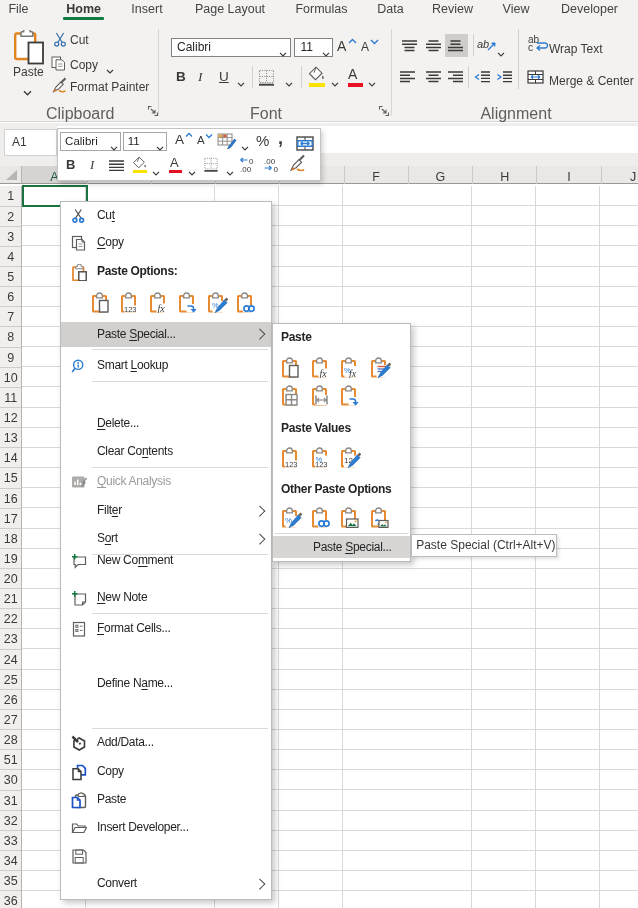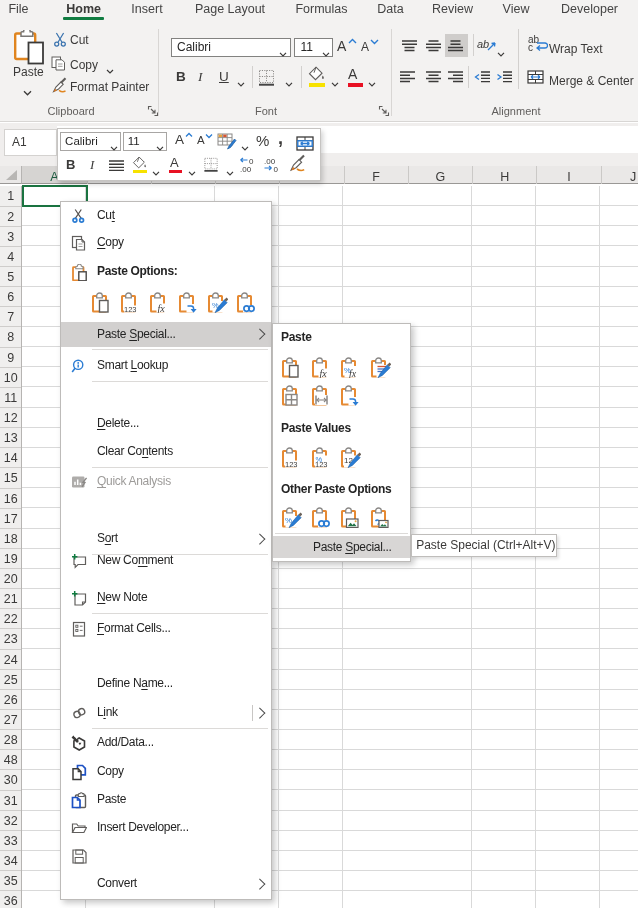--- a/index.html
+++ b/index.html
@@ -3,21 +3,21 @@
 *{margin:0;padding:0;box-sizing:border-box}
 html,body{width:638px;height:908px;overflow:hidden;background:#fff;font-family:"Liberation Sans",sans-serif;}
 .ab{position:absolute}
 #stage{position:relative;width:638px;height:908px;overflow:hidden}
 
 #ribbon{left:0;top:0;width:638px;height:122px;background:#f3f2f1;border-bottom:1px solid #d8d6d4}
 .tab{top:1px;height:17px;line-height:17px;font-size:12.5px;color:#444;white-space:nowrap}
 .tabsel{color:#3b3a39;font-weight:700}
 .tabline{background:#107c41;height:3px;border-radius:1px}
 .rlbl{font-size:12px;color:#3b3a39;white-space:nowrap;height:14px;line-height:14px}
-.glbl{font-size:11px;color:#605e5c;white-space:nowrap;text-align:center}
+.glbl{font-size:16px;color:#605e5c;white-space:nowrap;text-align:center}
 .vsep{width:1px;background:#d8d6d4}
 .combo{background:#fff;border:1px solid #828280;font-size:12px;color:#262626;white-space:nowrap}
 
 #fstrip{left:0;top:123px;width:638px;height:43px;background:#f0eeed}
 #finput{left:57px;top:125.5px;width:581px;height:27.5px;background:#fff}
 #namebox{left:4px;top:128.5px;width:52.5px;height:27px;background:#fff;border:1px solid #d4d2d0;font-size:12px;color:#3b3a39;line-height:25px;padding-left:7px}
 
 #colhdr{left:22.3px;top:166px;width:615.7px;height:18.4px;background:#eae8e7;border-bottom:1.6px solid #9a9896}
 #cornerhdr{left:0;top:166px;width:22.3px;height:18.4px;background:#eae8e7;border-right:1px solid #b6b4b2;border-bottom:1.6px solid #9a9896}
 .colcell{top:166px;height:18px;line-height:23px;text-align:center;font-size:12.5px;color:#3b3a39;border-left:1px solid #cbc9c7;overflow:visible}
@@ -235,21 +235,21 @@
       <div class="rowcell">19</div>
       <div class="rowcell">20</div>
       <div class="rowcell">21</div>
       <div class="rowcell">22</div>
       <div class="rowcell">23</div>
       <div class="rowcell">24</div>
       <div class="rowcell">25</div>
       <div class="rowcell">26</div>
       <div class="rowcell">27</div>
       <div class="rowcell">28</div>
-      <div class="rowcell">48</div>
+      <div class="rowcell">51</div>
       <div class="rowcell">30</div>
       <div class="rowcell">31</div>
       <div class="rowcell">32</div>
       <div class="rowcell">33</div>
       <div class="rowcell">34</div>
       <div class="rowcell">35</div>
       <div class="rowcell">36</div>
     </div>
 
 <div class="ab colcell" style="left:22.30px;width:64.25px;border-left:none;color:#1e5c40;">A</div>
@@ -396,20 +396,24 @@
       <div class="ab mi" style="top:266.5px">
         <span class="ic">
           <svg width="16" height="17" viewBox="0 0 16 17" style="">
             <rect x="1" y="2.5" width="12.5" height="11" rx="1.2" fill="#aeacaa"></rect>
             <path d="M4 11 v-3.2 M6.7 11 v-5.5 M9.4 11 v-2.2" stroke="#fff" stroke-width="1.5"></path>
             <path d="M15.6 4 l-3.6 4.2 1.9.3 -2.9 4.4" stroke="#8a8886" fill="none" stroke-width="1.4"></path>
           </svg>
         </span>
         <span class="txt"><span class="dis"><u>Q</u>uick Analysis</span></span>
       </div>
+      <div class="ab mi" style="top:295.0px">
+        <span class="txt">Filt<u>e</u>r</span>
+        <span class="marr" style="position:absolute;left:195px;top:10px"></span>
+      </div>
       <div class="ab mi" style="top:323.1px">
         <span class="txt">S<u>o</u>rt</span>
         <span class="marr" style="position:absolute;left:195px;top:10px"></span>
       </div>
       <div class="ab mi" style="top:345px">
         <span class="ic">
           <svg width="16" height="17" viewBox="0 0 16 17" style="">
             <path d="M3 4 h11.5 v7.5 h-7.5 l-2.8 2.8 v-2.8 h-1.2z" fill="#fff" stroke="#605e5c" stroke-width="1.2"></path>
             <path d="M3.7 1 v5.4 M1 3.7 h5.4" stroke="#107c41" stroke-width="1.5"></path>
           </svg>
@@ -432,33 +436,20 @@
             <rect x="2.5" y="1.5" width="11" height="13.5" fill="#fff" stroke="#605e5c" stroke-width="1.2"></rect>
             <rect x="4.8" y="4.2" width="2.1" height="2.1" stroke="#605e5c" fill="none" stroke-width=".9"></rect>
             <rect x="4.8" y="8.4" width="2.1" height="2.1" stroke="#605e5c" fill="none" stroke-width=".9"></rect>
             <path d="M8.8 5.2 h2.8 M8.8 9.4 h2.8" stroke="#605e5c" stroke-width=".9"></path>
           </svg>
         </span>
         <span class="txt"><u>F</u>ormat Cells...</span>
       </div>
       <div class="ab mi" style="top:468.9px">
         <span class="txt">Define N<u>a</u>me...</span>
-      </div>
-      <div class="ab mi" style="top:497.1px">
-        <span class="ic">
-          <svg width="16" height="17" viewBox="0 0 16 17" style="">
-            <g fill="none" stroke="#5f5d5b" stroke-width="1.4" transform="rotate(-18 8 8)">
-              <circle cx="5.7" cy="8.8" r="3.1"></circle>
-              <circle cx="10.9" cy="7.6" r="3.1"></circle>
-            </g>
-          </svg>
-        </span>
-        <span class="txt">L<u>i</u>nk</span>
-        <span style="position:absolute;left:190.5px;top:6px;width:1px;height:16px;background:#c8c6c4"></span>
-        <span class="marr" style="position:absolute;left:195px;top:10px"></span>
       </div>
       <div class="ab mi" style="top:527.8px">
         <span class="ic">
           <svg width="16" height="17" viewBox="0 0 16 17" style="">
             <path d="M8.2 3 l5.3 3 v6 l-5.3 3 -5.3-3 v-6z" fill="#fff" stroke="#3b3a39" stroke-width="1.6"></path>
             <path d="M1.5 1.5 l5.5 5.5" stroke="#3b3a39" stroke-width="2.6"></path>
             <path d="M3.2 1 l1.2 1.2 M5 2.8 l1.2 1.2" stroke="#fff" stroke-width=".9"></path>
             <path d="M8 7 l2.6 1.5 -2.6 1.5z" fill="#3b3a39" transform="rotate(-30 9 8.5)"></path>
           </svg>
         </span>

